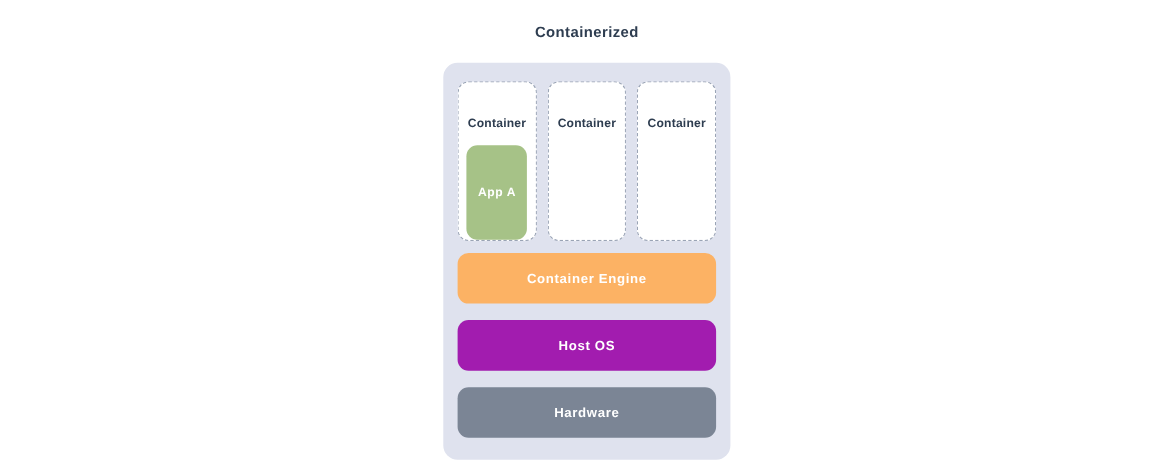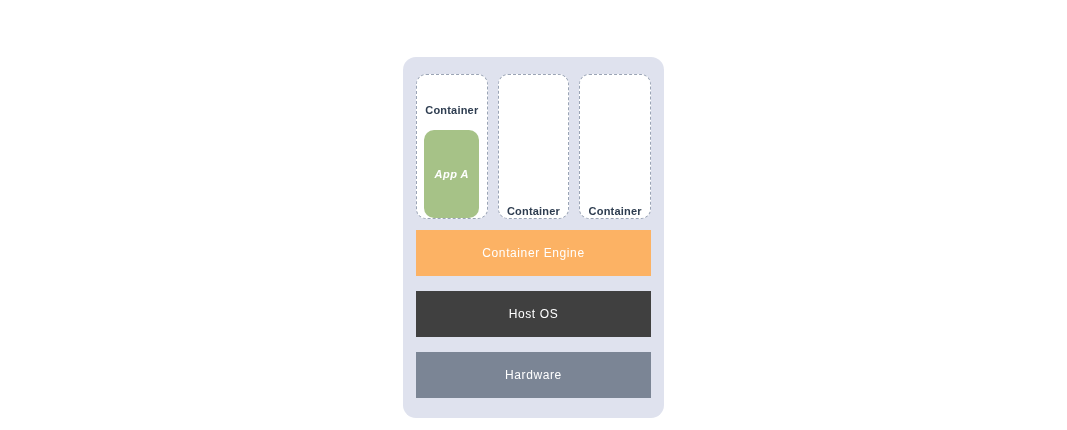--- a/index.html
+++ b/index.html
@@ -47,22 +47,21 @@
   }
   .container-box {
     flex: 1 1 0;
     box-sizing: border-box;
     background: #ffffff;
     border: 1.5px dashed #9aa4b5;
     border-radius: 10px;
     display: flex;
     flex-direction: column;
     align-items: center;
-    padding-top: 3px;
-    justify-content: flex-end;
+    padding-top: 30px;
   }
   .container-label {
     font-size: 11px;
     line-height: 14px;
     font-weight: 700;
     letter-spacing: 0.2px;
     color: #2e3d50;
   }
   .app-box {
     margin-top: 13px;
@@ -72,45 +71,45 @@
     border-radius: 10px;
     display: flex;
     align-items: center;
     justify-content: center;
   }
   .app-label {
     font-size: 11px;
     font-weight: 700;
     letter-spacing: 0.5px;
     color: #ffffff;
-    font-style: italic;
   }
   .layer-bar {
     position: absolute;
     left: 13px;
     width: 235px;
     height: 46px;
-    border-radius: 0;
+    border-radius: 10px;
     display: flex;
     align-items: center;
     justify-content: center;
     font-size: 12px;
-    font-weight: 400;
+    font-weight: 700;
     letter-spacing: 0.6px;
     color: #ffffff;
   }
   .layer-engine   { top: 173px; background: #fcb264; }
-  .layer-hostos   { top: 234px; background: #404040; }
+  .layer-hostos   { top: 234px; background: #a21caf; }
   .layer-hardware { top: 295px; background: #7b8595; text-align: right; }
 </style>
 </head>
 <body>
 
 <div class="canvas">
 
+  <div class="diagram-title">Containerized</div>
 
   <div class="panel">
 
     <div class="containers-row">
 
       <div class="container-box">
         <div class="container-label">Container</div>
         <div class="app-box">
           <span class="app-label">App A</span>
         </div>

